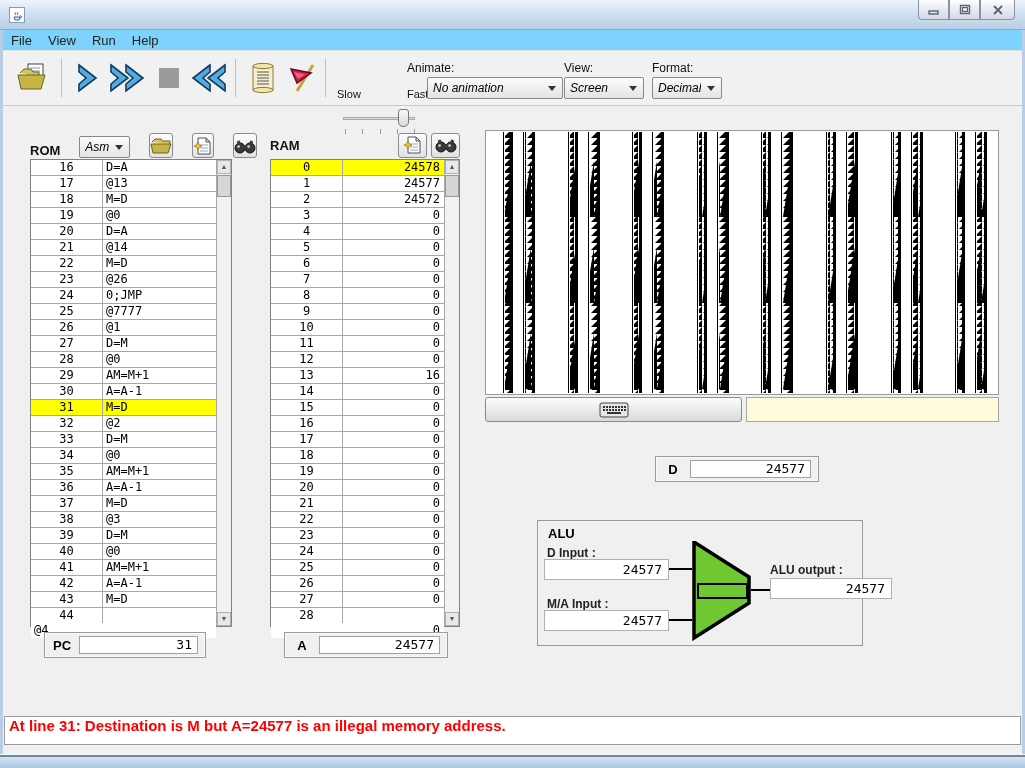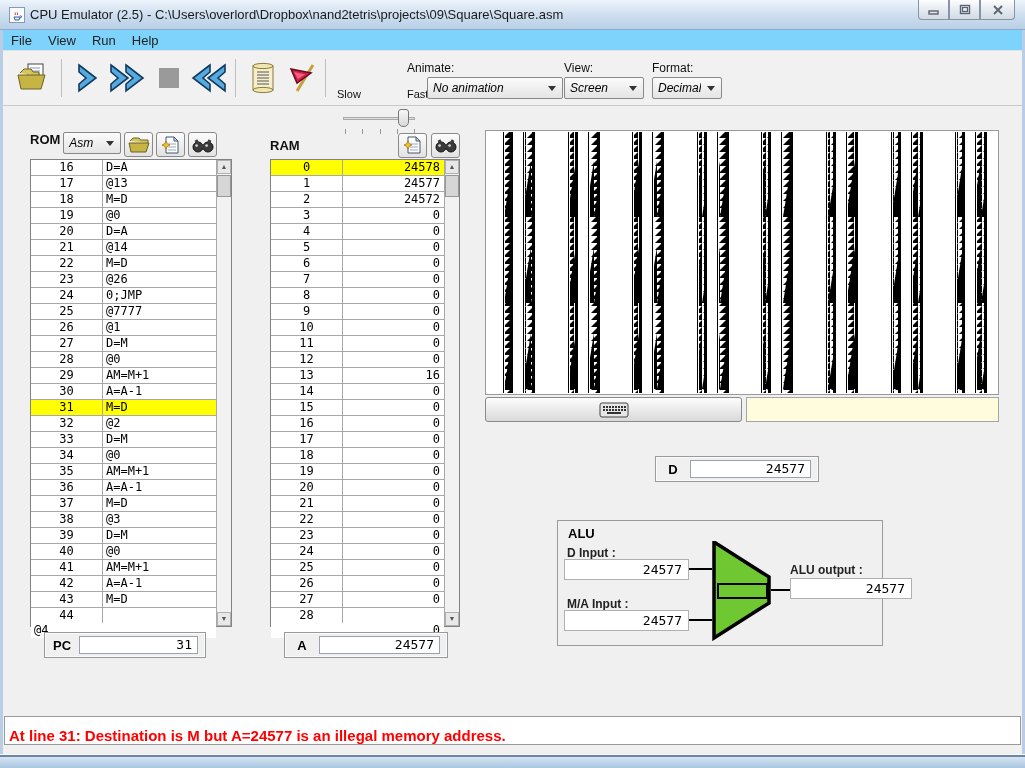--- a/index.html
+++ b/index.html
@@ -68,44 +68,43 @@
   .reg-field { flex:1; height:18px; margin-right:7px; background:#fff; border:1px solid #9aa2ab;
     font-family:"DejaVu Sans Mono",monospace; font-size:13px; text-align:right; padding-right:5px; line-height:16px; }
 
   
   .screen { position:absolute; left:485px; top:130px; width:514px; height:265px; background:#fff; border:1px solid #9a9a9a; }
   .kb-btn { position:absolute; left:485px; top:397px; width:257px; height:25px; border:1px solid #8a8a8a; border-radius:3px;
     background:linear-gradient(#fdfdfd,#d9d9d9); display:flex; align-items:center; justify-content:center; }
   .kb-field { position:absolute; left:746px; top:397px; width:253px; height:25px; background:#fffbdd; border:1px solid #a5a5a5; }
 
   
-  .alu-box { position:absolute; left:557px; top:520px; width:326px; height:126px; border:1px solid #9a9a9a; }
+  .alu-box { position:absolute; left:537px; top:520px; width:326px; height:126px; border:1px solid #9a9a9a; }
   .alu-title { position:absolute; left:10px; top:5px; font-weight:bold; font-size:13px; }
   .alu-label { position:absolute; font-weight:bold; font-size:12px; color:#222; }
   .alu-field { position:absolute; width:125px; height:21px; background:#fff; border:1px solid #b0b0b0;
     font-family:"DejaVu Sans Mono",monospace; font-size:13px; text-align:right; padding-right:6px; line-height:19px; }
   .alu-wire { position:absolute; height:2px; background:#000; }
 
   
   .statusbar { position:absolute; left:4px; top:716px; width:1017px; height:29px; background:#fff;
-    border:1px solid #9a9a9a; display:flex; align-items:flex-end; }
+    border:1px solid #9a9a9a; display:flex; align-items:flex-start; }
   .status-text { font-size:15px; font-weight:bold; color:#ff0000; padding-left:4px; white-space:nowrap; }
   .content-bg { position:absolute; left:3px; top:106px; width:1019px; height:648px; background:#f0f0f0; }
 </style>
 </head>
 <body>
 
 <div class="titlebar">
   <svg class="java-icon" width="16" height="16" viewBox="0 0 16 16">
     <rect x="0.5" y="0.5" width="15" height="15" fill="#ffffff" stroke="#7f9db9"></rect>
     <path d="M5 10 h6 l-1 3 h-4 z" fill="#e8e8ff" stroke="#3a5fa0" stroke-width="1"></path>
     <path d="M6 8 q1-1.4 0-2.6 M8.2 8 q1-1.4 0-2.6" stroke="#c03030" fill="none" stroke-width="1"></path>
     <path d="M11 11 q2-0.5 1.6-1.6 q-0.4-0.8-1.9-0.4" stroke="#3a5fa0" fill="none"></path>
   </svg>
-  <span class="win-title">CPU Emulator (2.5) - C:\Users\overlord\Dropbox\nand2tetris\projects\09\Square\Square.asm</span>
   <div class="win-btns">
     <div class="win-btn min">
       <svg width="12" height="10" viewBox="0 0 12 10">
           <rect x="1" y="6" width="9" height="3" fill="none" stroke="#5a6370" stroke-width="1.4"></rect>
         </svg>
     </div>
     <div class="win-btn max">
       <svg width="12" height="11" viewBox="0 0 12 11">
           <rect x="1.5" y="1.5" width="9" height="8" fill="none" stroke="#5a6370" stroke-width="1.4"></rect>
           <rect x="3.5" y="3.5" width="5" height="4" fill="none" stroke="#5a6370" stroke-width="1.2"></rect>
@@ -201,21 +200,21 @@
     <span class="combo-text">Screen</span>
     <span class="combo-arrow"></span>
   </div>
   <span class="tlabel" style="left:649px; top:10px">Format:</span>
   <div class="combo" style="left:649px; top:26px; width:70px">
     <span class="combo-text">Decimal</span>
     <span class="combo-arrow"></span>
   </div>
 </div>
 
-<div style="position:absolute; left:30px; top:132px; width:202px; height:26px; display:flex; align-items:flex-start; gap:3px">
+<div style="position:absolute; left:30px; top:132px; width:202px; height:26px; display:flex; align-items:flex-end; gap:19px">
   <span class="hdr-label">ROM</span>
   <div class="combo" style="position:relative; width:58px">
     <span class="combo-text">Asm</span>
     <span class="combo-arrow"></span>
   </div>
   <div class="icon-btn">
     <svg width="22" height="18" viewBox="0 0 22 18">
       <path d="M2 5 l3-3 h6 l1.5 2 H20 v3" fill="#d6c65a" stroke="#6b6222"></path>
       <path d="M1 7 h20 l-3 9 H3 z" fill="#c6b544" stroke="#6b6222"></path>
     </svg>

